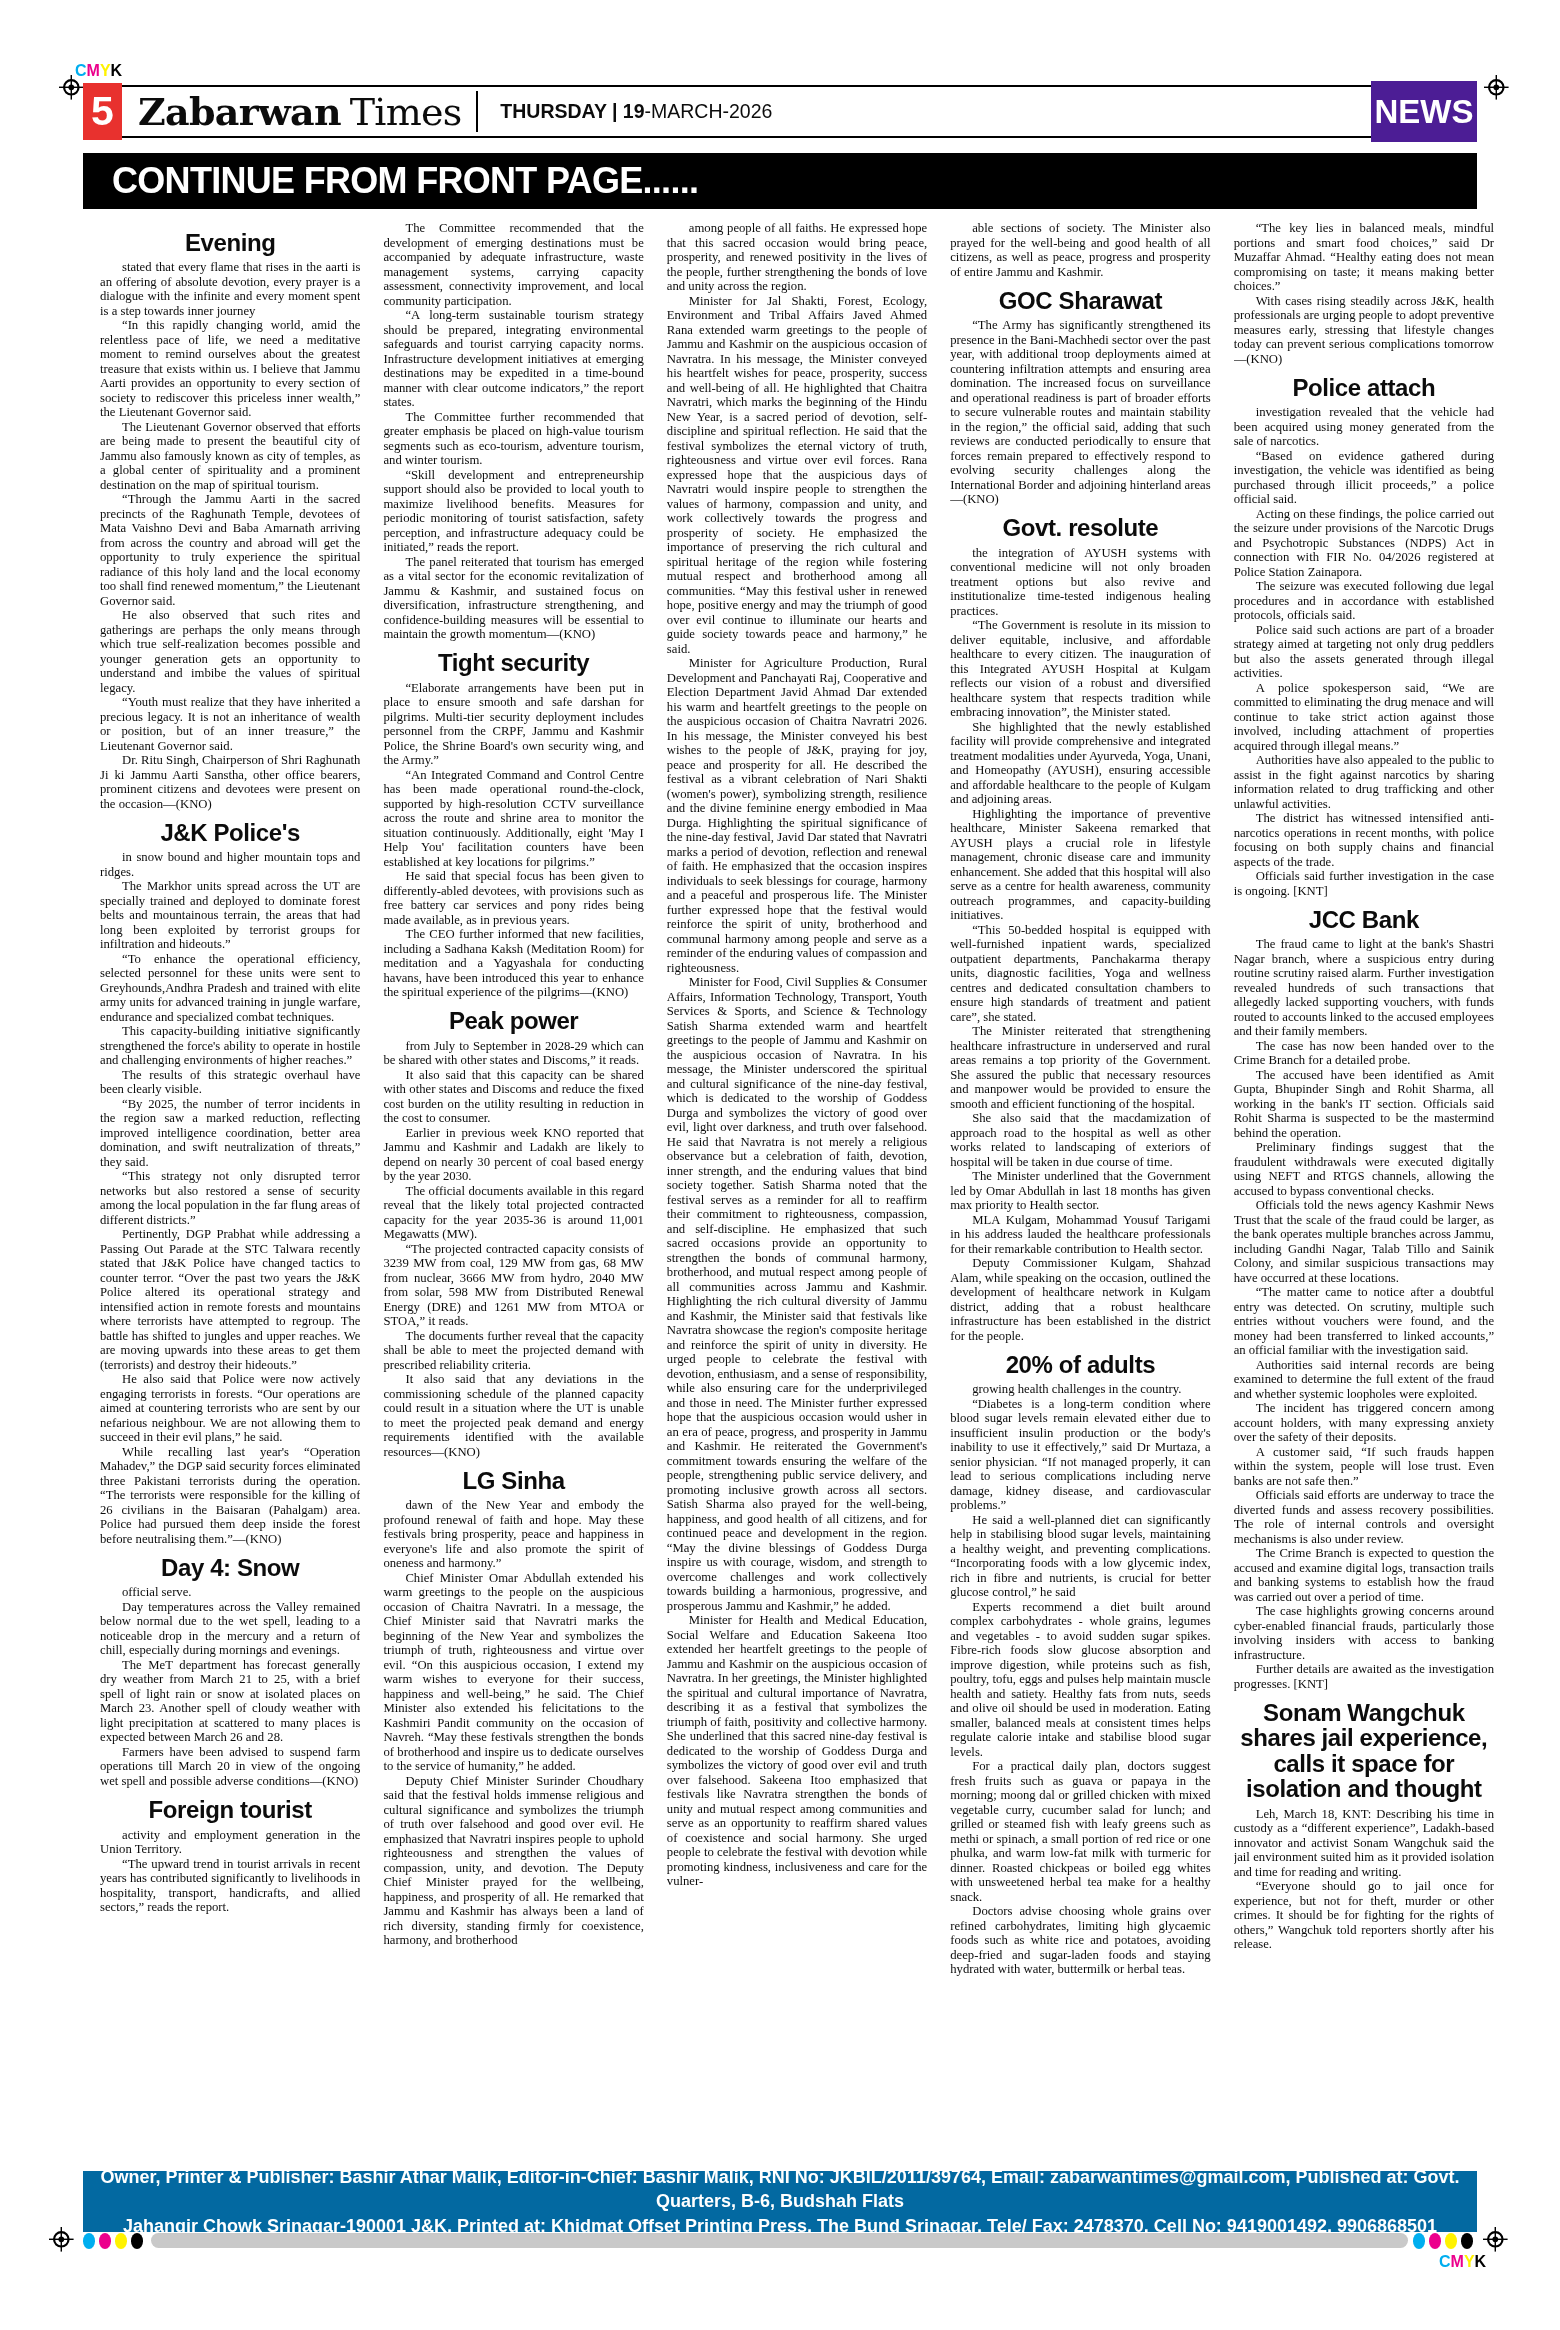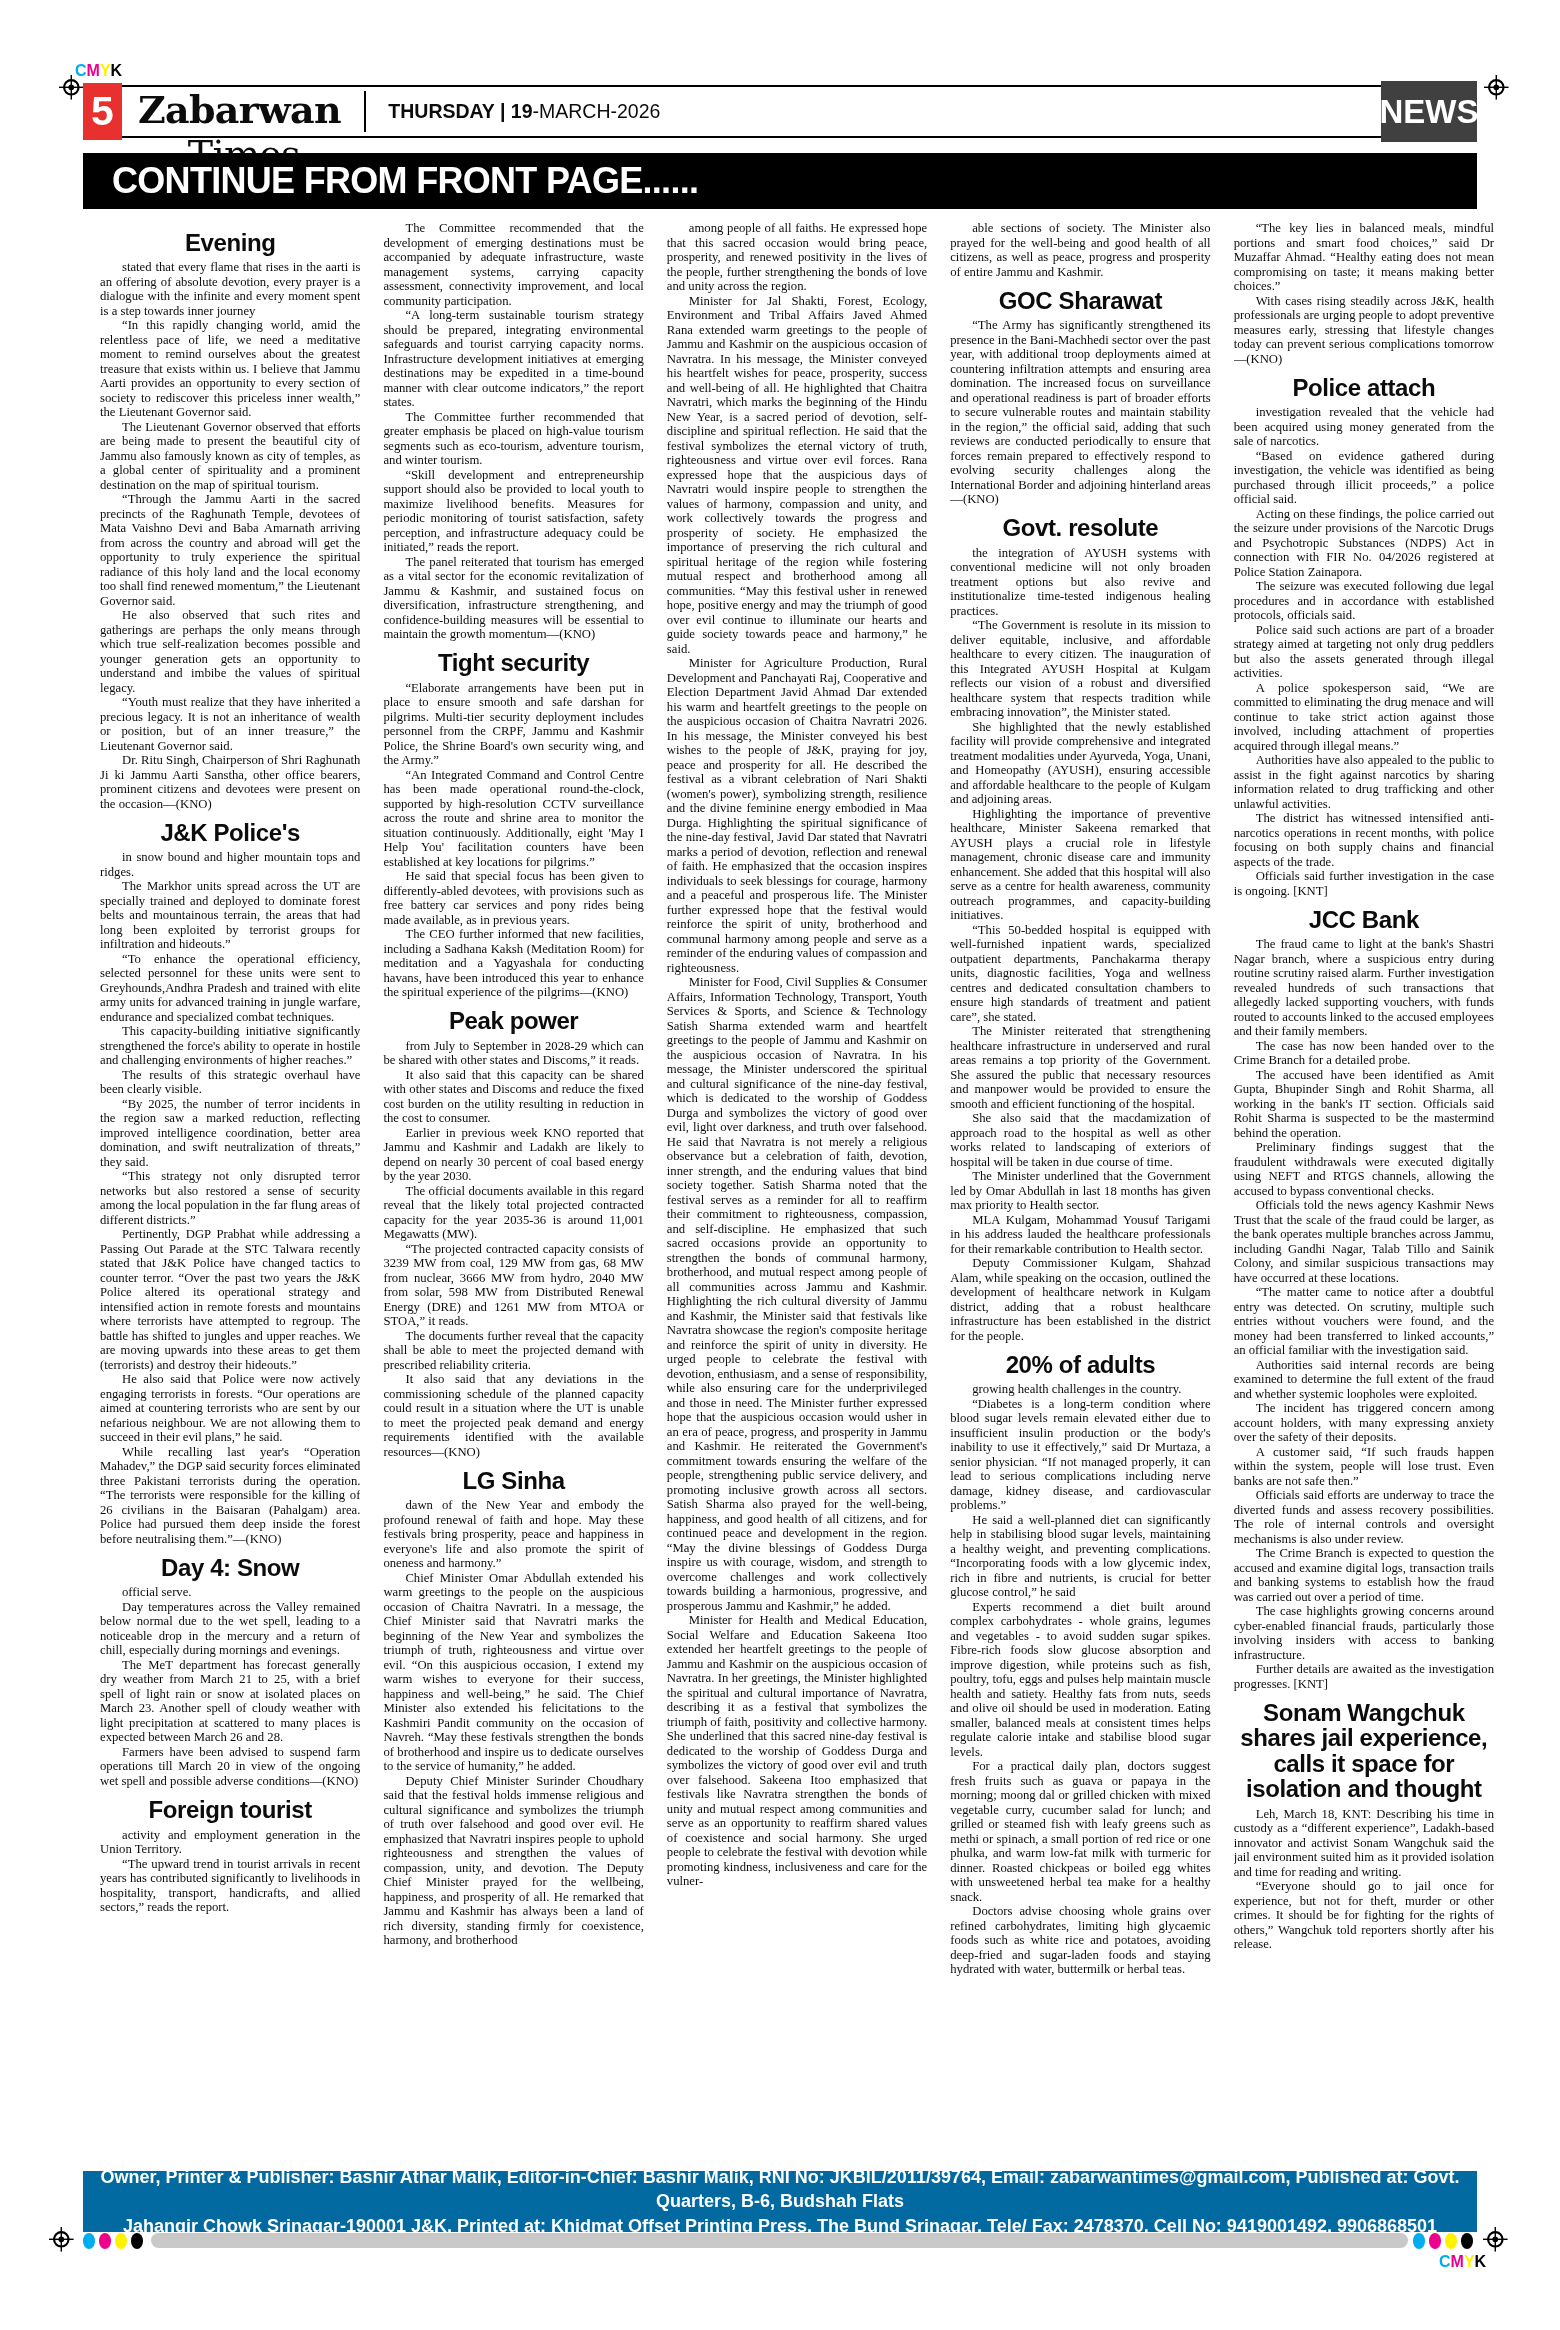--- a/index.html
+++ b/index.html
@@ -23,27 +23,27 @@
   .gray-bar{position:absolute;left:151px;right:153px;top:2233px;height:15px;background:#c9c9c9;border-radius:8px;}
 
   
   .masthead{position:absolute;left:83px;top:85px;width:1394px;height:49px;
             border-top:2.2px solid #000;border-bottom:2.2px solid #000;background:#fff;
             display:flex;align-items:stretch;}
   .page-num{width:39px;background:#e8312e;color:#fff;font-family:"Liberation Sans",sans-serif;
             font-weight:900;font-size:41px;display:flex;align-items:center;justify-content:center;
             margin:-4.3px 0;}
   .paper-name{display:flex;align-items:center;padding:0 14.5px 0 16px;font-family:"DejaVu Serif",serif;
-              font-size:38px;letter-spacing:-0.7px;white-space:nowrap;flex-direction:column;}
+              font-size:38px;letter-spacing:-0.7px;white-space:nowrap;}
   .paper-name .b{font-weight:bold;margin-right:8.7px;}
   .mast-div{width:2.2px;background:#000;margin:4.3px 0;}
   .date{flex:1;display:flex;align-items:center;padding-left:22px;font-family:"Liberation Sans",sans-serif;
         font-size:19.5px;white-space:nowrap;}
   .date .b{font-weight:900;}
-  .news-box{width:96px;background:#404040;color:#fff;font-family:"Liberation Sans",sans-serif;
+  .news-box{width:106px;background:#4c1d95;color:#fff;font-family:"Liberation Sans",sans-serif;
             font-weight:900;font-size:33px;display:flex;align-items:center;justify-content:center;
             margin:-5.8px 0;letter-spacing:0px;}
 
   
   .banner{position:absolute;left:83px;top:153px;width:1394px;height:56px;background:#000;color:#fff;
           font-family:"Liberation Sans",sans-serif;font-weight:900;font-size:36px;letter-spacing:-0.7px;
           display:flex;align-items:center;padding-left:29px;box-sizing:border-box;}
 
   
   .columns{position:absolute;left:100px;top:221px;width:1394px;height:1942px;display:flex;gap:23px;overflow:hidden;}

